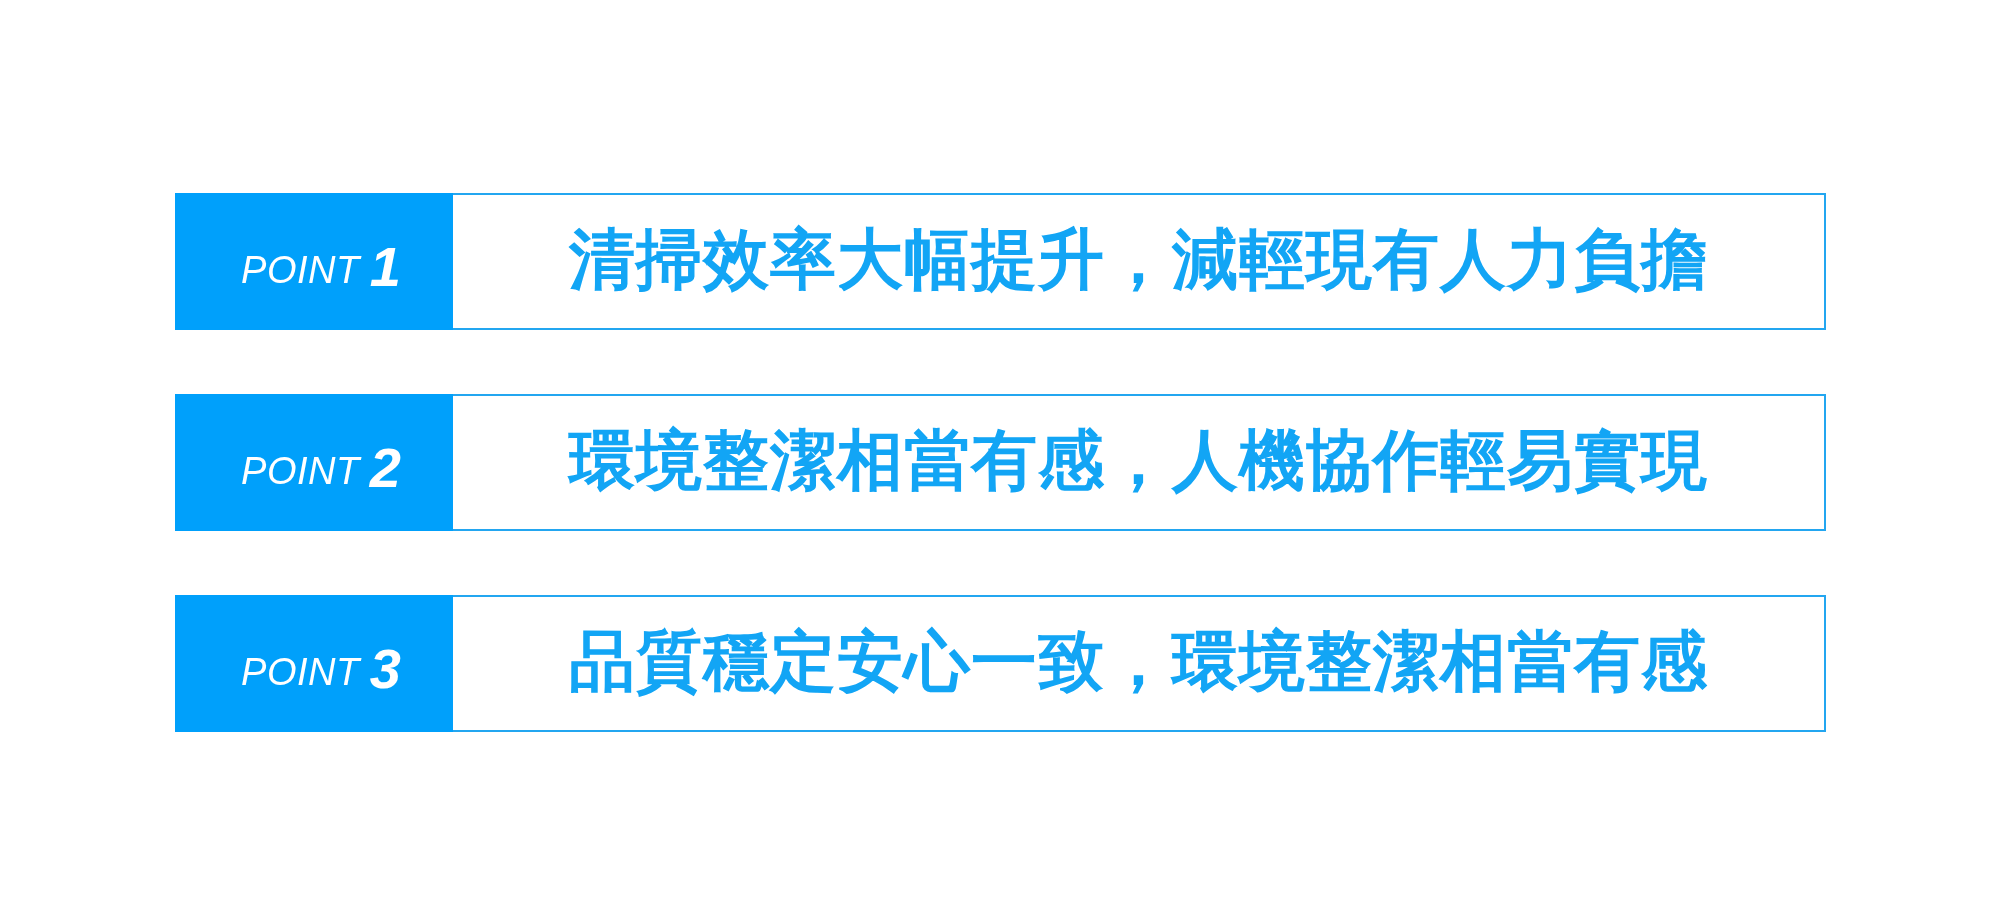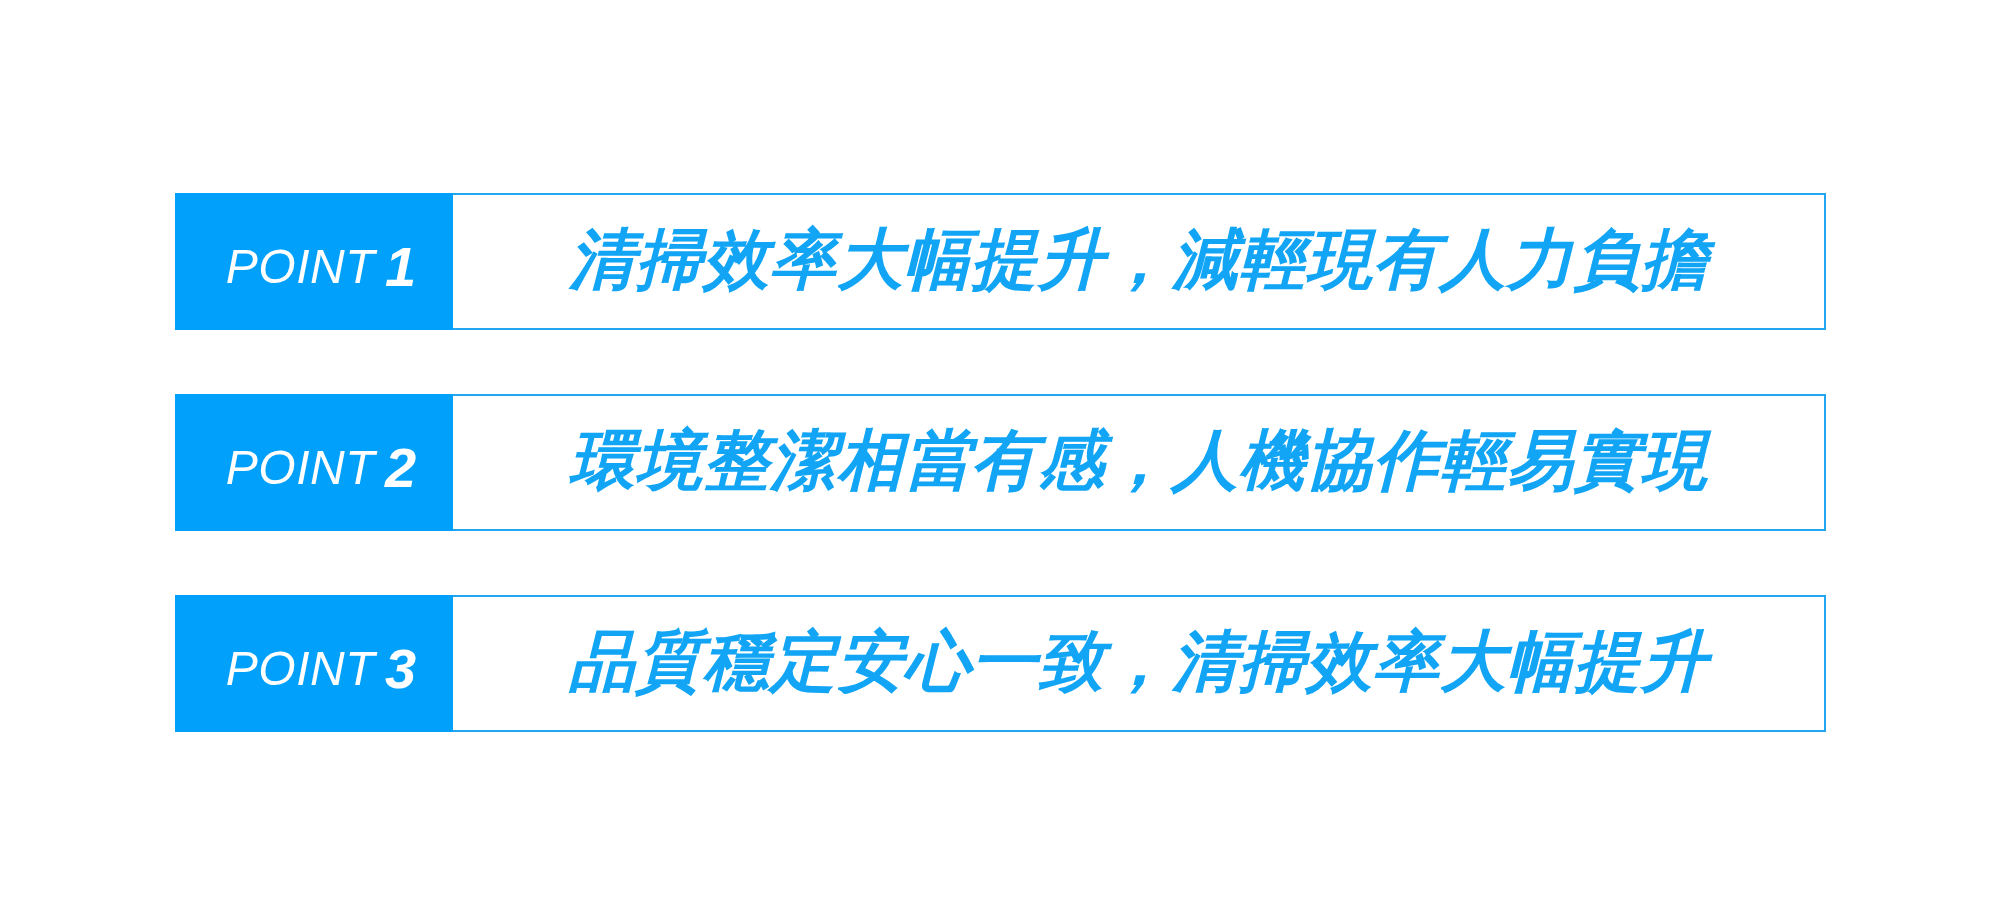--- a/index.html
+++ b/index.html
@@ -53,21 +53,21 @@
     align-items: baseline;
     justify-content: center;
     white-space: nowrap;
     transform: translateY(2px);
   }
 
   .badge-word {
     font-family: "Liberation Sans", "DejaVu Sans", sans-serif;
     font-style: italic;
     font-weight: 400;
-    font-size: 48px;
+    font-size: 38px;
     letter-spacing: 0.5px;
     color: #ffffff;
     line-height: 1;
   }
 
   .badge-num {
     font-family: "Liberation Sans", "DejaVu Sans", sans-serif;
     font-style: italic;
     font-weight: 700;
     font-size: 56px;
@@ -82,21 +82,20 @@
   .panel {
     flex: 1 1 auto;
     background: #ffffff;
     border: 2px solid #23a6f0;
     border-left: none;
     box-sizing: border-box;
     display: flex;
     align-items: center;
     justify-content: center;
     overflow: hidden;
-    font-style: italic;
   }
 
   .panel-text {
     font-family: "DejaVu Sans", "Liberation Sans", sans-serif;
     font-weight: 700;
     font-size: 66px;
     line-height: 1.1;
     color: #12a5f5;
     letter-spacing: 1px;
     white-space: nowrap;
@@ -134,17 +133,17 @@
   </div>
 
   <div class="point-row" data-row="2">
     <div class="badge">
       <div class="badge-inner">
         <span class="badge-word">POINT</span>
         <span class="badge-num">3</span>
       </div>
     </div>
     <div class="panel">
-      <span class="panel-text">品質穩定安心一致，清掃效率大幅提升</span>
+      <span class="panel-text">品質穩定安心一致，環境整潔相當有感</span>
     </div>
   </div>
 
 </div>
 
 </body></html>

